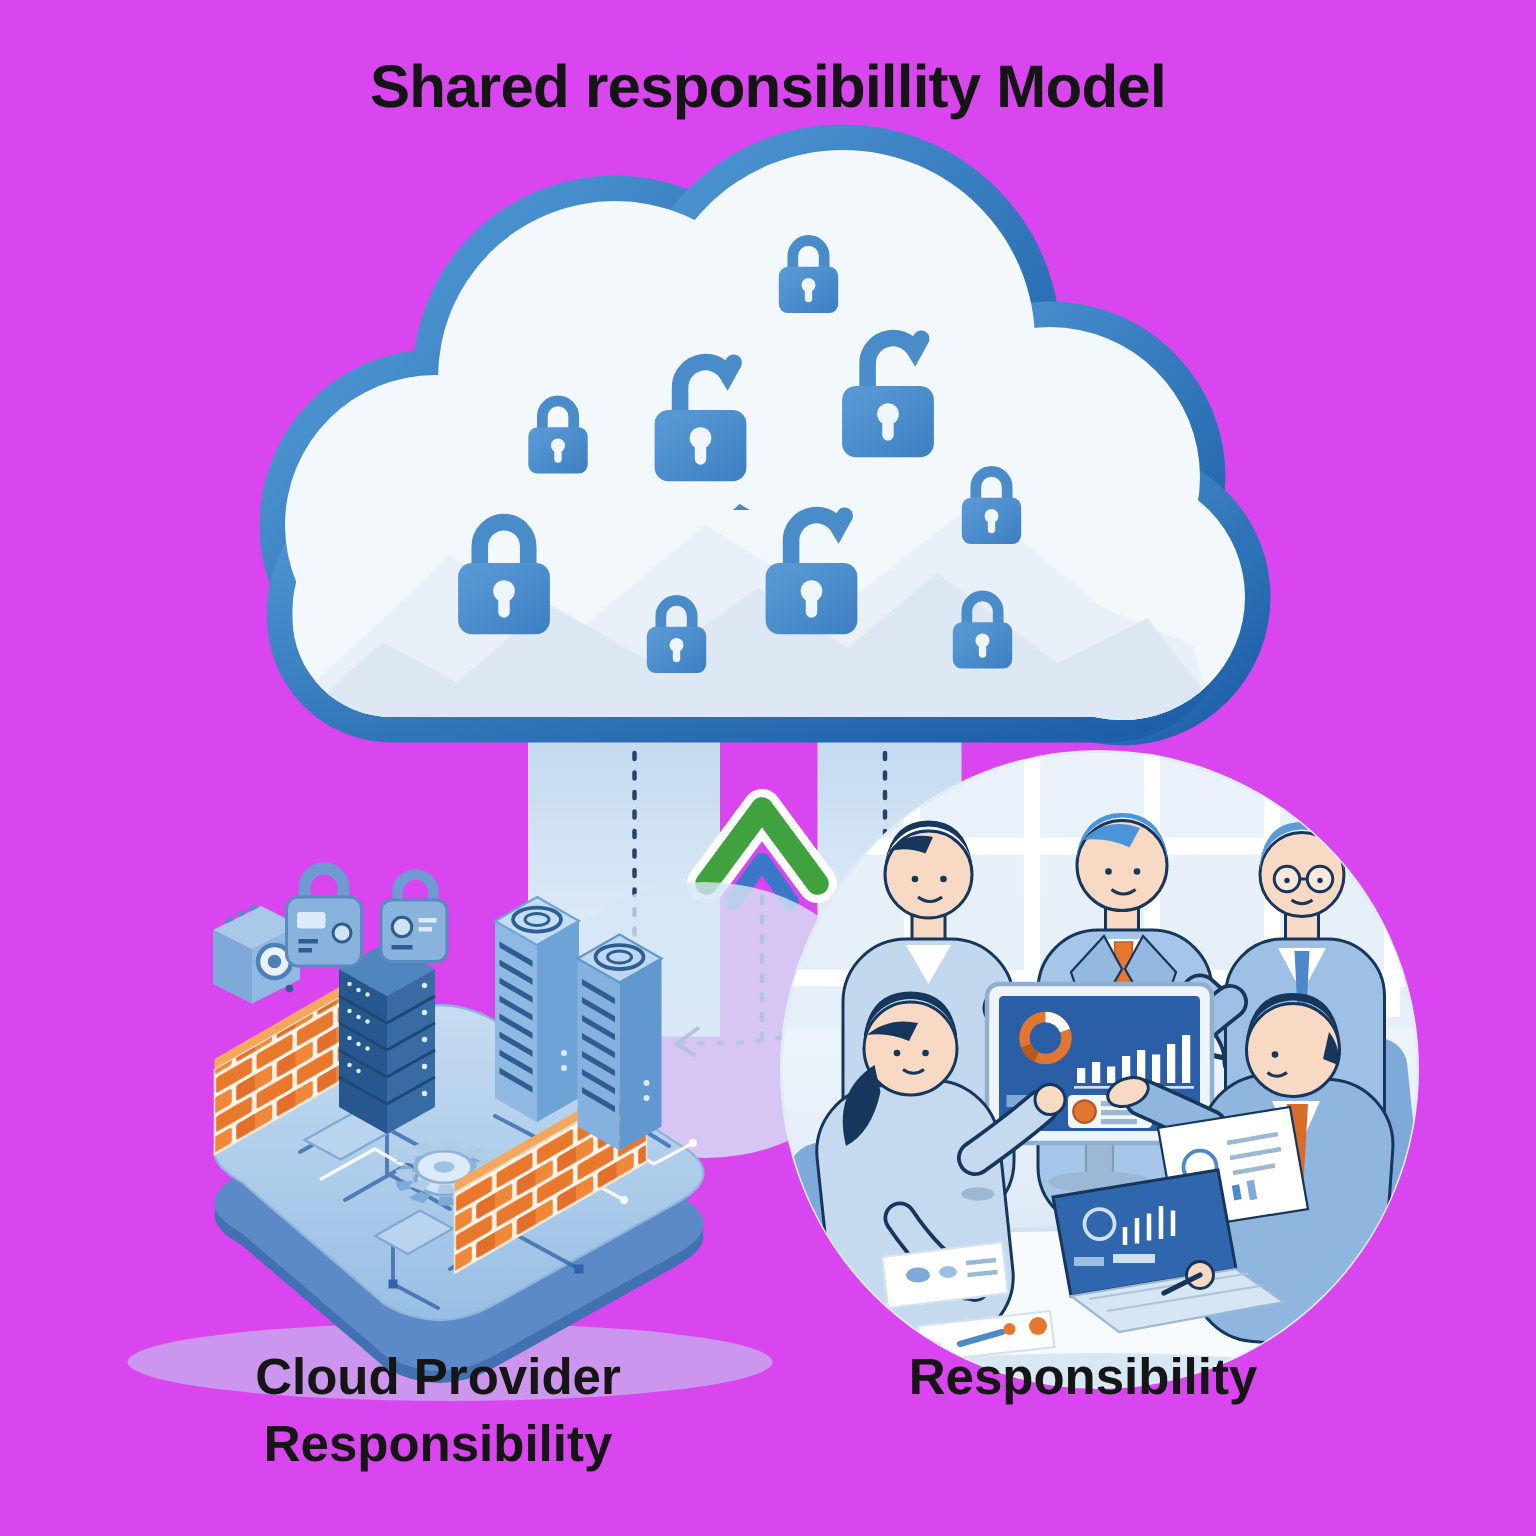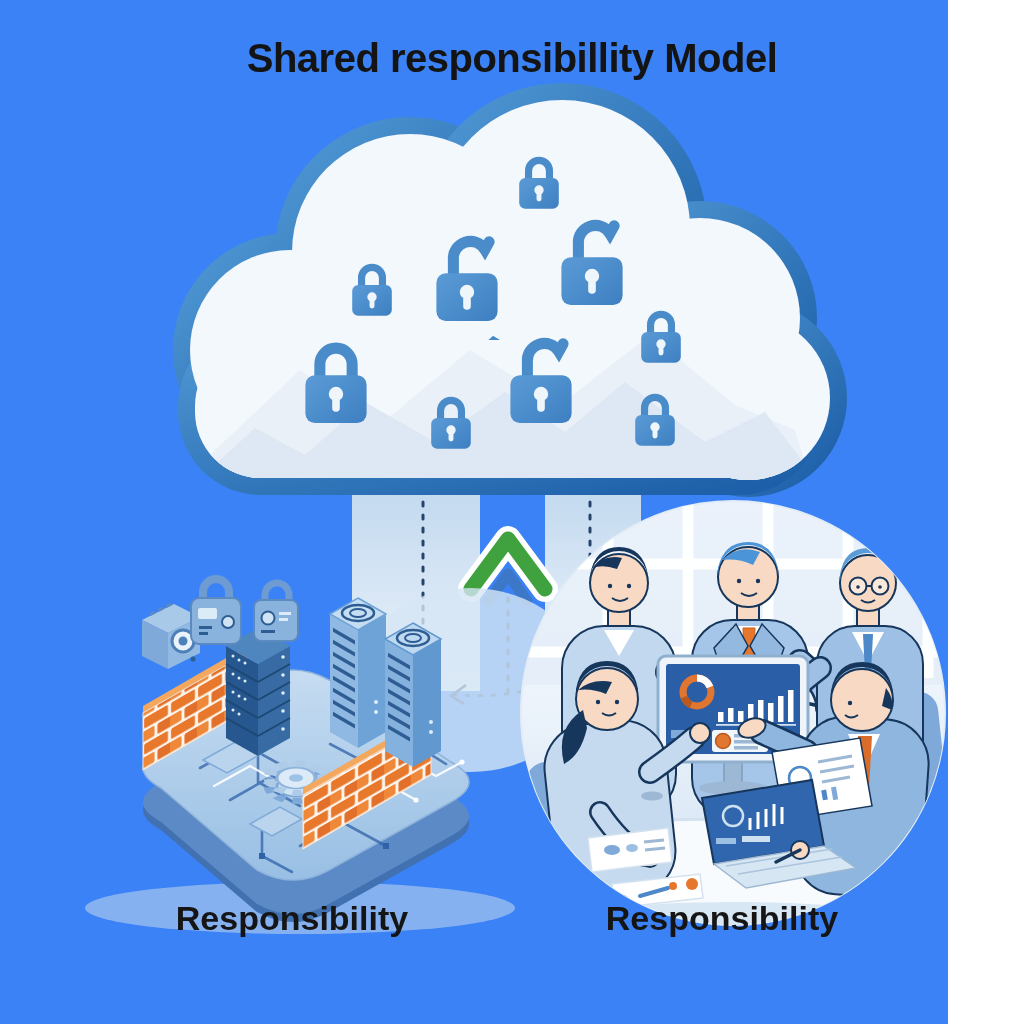--- a/index.html
+++ b/index.html
@@ -1,16 +1,16 @@
 <!DOCTYPE html>
 <html><head>
 <meta charset="utf-8">
 <style>
   html,body{margin:0;padding:0;background:#ffffff;}
-  #stage{position:relative;width:948px;height:1024px;background:#3b82f6;overflow:hidden;
+  #stage{position:relative;width:1024px;height:1024px;background:#d946ef;overflow:hidden;
          font-family:"Liberation Sans",sans-serif;}
   #scene{position:absolute;left:0;top:0;}
   .title{position:absolute;left:0;top:36px;width:1024px;text-align:center;
          font-size:40px;font-weight:700;color:#141414;letter-spacing:-.5px;}
   .seclabel{position:absolute;top:896px;text-align:center;font-size:34px;font-weight:700;
             color:#151515;line-height:1.32;}
   .seclabel.left{left:92px;width:400px;}
   .seclabel.right{left:522px;width:400px;}
 </style>
 </head>
@@ -479,19 +479,20 @@
         <circle cx="673" cy="886" r="4" fill="#e8772e"></circle>
         <circle cx="692" cy="884" r="6" fill="#e8772e"></circle>
       </g>
       <ellipse cx="652" cy="796" rx="11" ry="4.5" fill="#9db8d4"></ellipse>
     </g>
   </g>
 </svg>
 
 <div class="title">Shared responsibillity Model</div>
 <div class="seclabel left">
+  <div>Cloud Provider</div>
   <div>Responsibility</div>
 </div>
 <div class="seclabel right">
   <div>Responsibility</div>
 </div>
 
 </div>
 
 </body></html>

